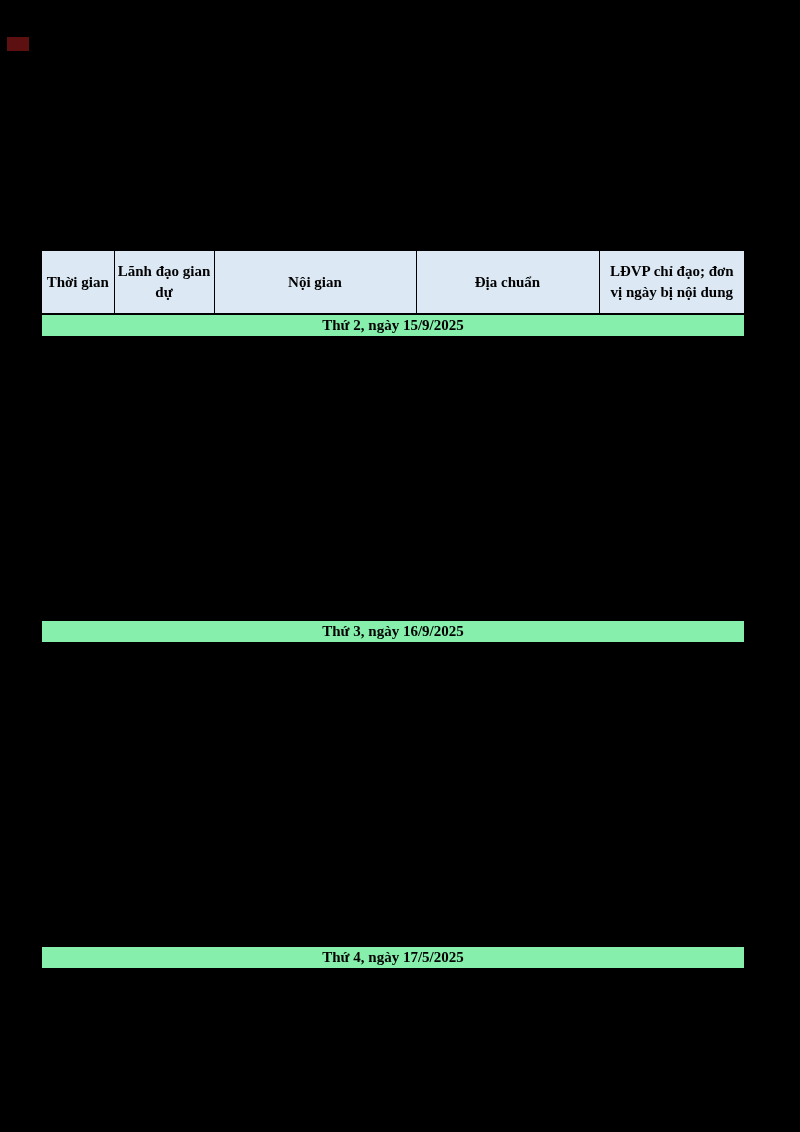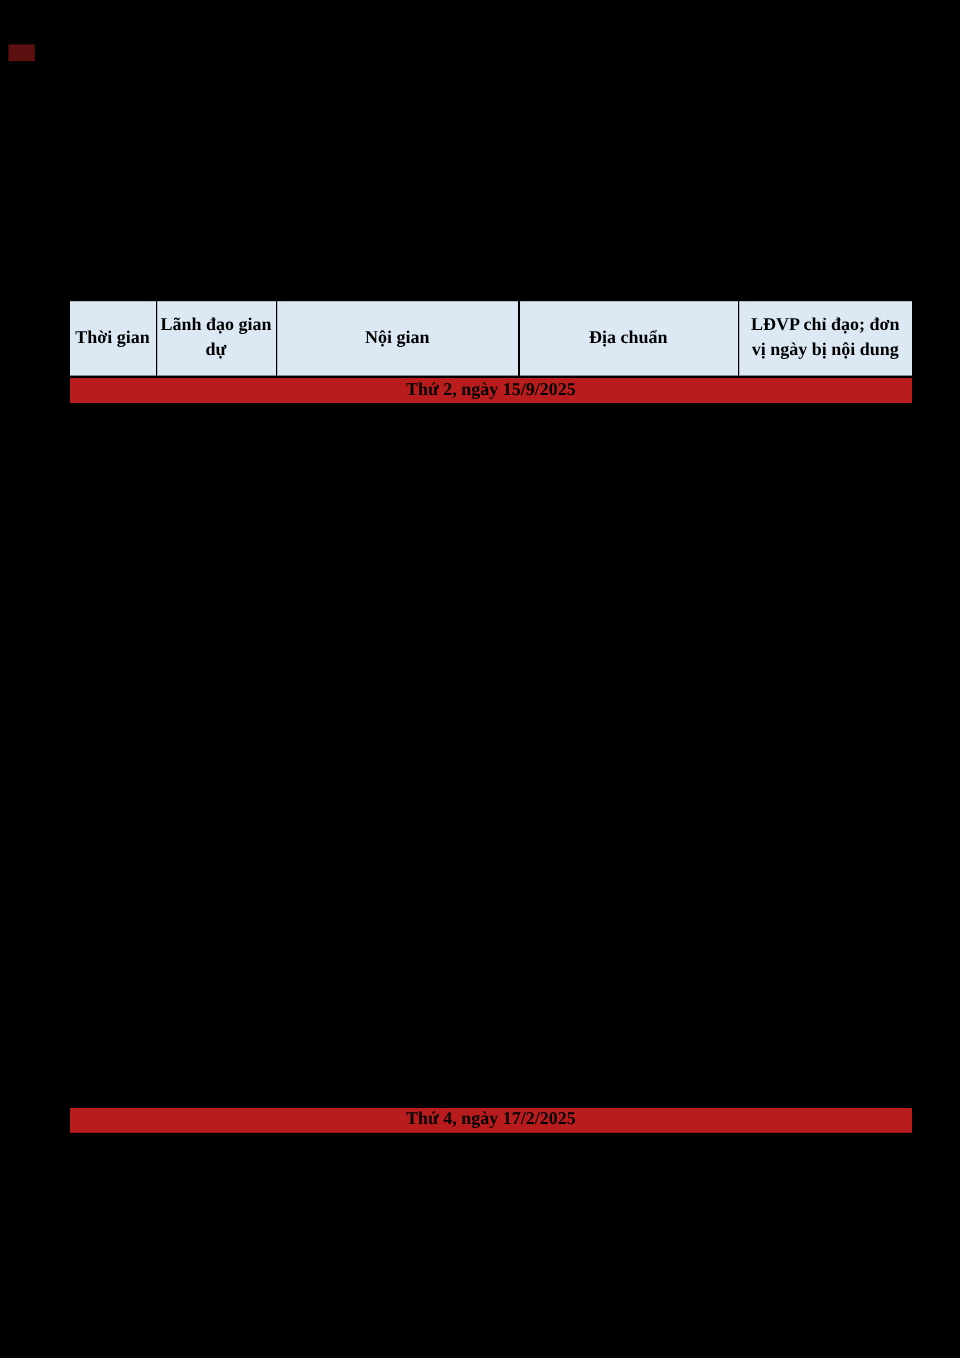--- a/index.html
+++ b/index.html
@@ -17,21 +17,21 @@
   .corner-marker {
     position: absolute;
     left: 7px;
     top: 37px;
     width: 22px;
     height: 14px;
     background: #5c1010;
   }
   table.schedule {
     position: absolute;
-    left: 56px;
+    left: 40px;
     top: 249px;
     width: 704px;
     border-collapse: collapse;
     table-layout: fixed;
     border: 2px solid #000000;
   }
   table.schedule th,
   table.schedule td {
     border: 1px solid #000000;
     padding: 0 3px;
@@ -42,21 +42,21 @@
     font-size: 15px;
     line-height: 21px;
     overflow: hidden;
   }
   table.schedule thead th {
     background: #dce9f5;
     height: 62px;
     border-bottom: 2px solid #000000;
   }
   table.schedule td.day-banner {
-    background: #b91c1c;
+    background: #86efac;
     height: 20px;
     font-size: 15px;
     border-top: 2px solid #000000;
     border-bottom: 2px solid #000000;
   }
   table.schedule tr.spacer-1 td { height: 281px; }
   table.schedule tr.spacer-2 td { height: 301px; }
   table.schedule tr.spacer td {
     background: transparent;
     border-left: 1px solid #000000;
@@ -85,20 +85,23 @@
       <th>LĐVP chỉ đạo; đơn vị ngày bị nội dung</th>
     </tr>
   </thead>
   <tbody>
     <tr>
       <td class="day-banner" colspan="5">Thứ 2, ngày 15/9/2025</td>
     </tr>
     <tr class="spacer spacer-1">
       <td colspan="5"></td>
     </tr>
+    <tr>
+      <td class="day-banner" colspan="5">Thứ 3, ngày 16/9/2025</td>
+    </tr>
     <tr class="spacer spacer-2">
       <td colspan="5"></td>
     </tr>
     <tr>
-      <td class="day-banner" colspan="5">Thứ 4, ngày 17/2/2025</td>
+      <td class="day-banner" colspan="5">Thứ 4, ngày 17/5/2025</td>
     </tr>
   </tbody>
 </table>
 
 </body></html>

